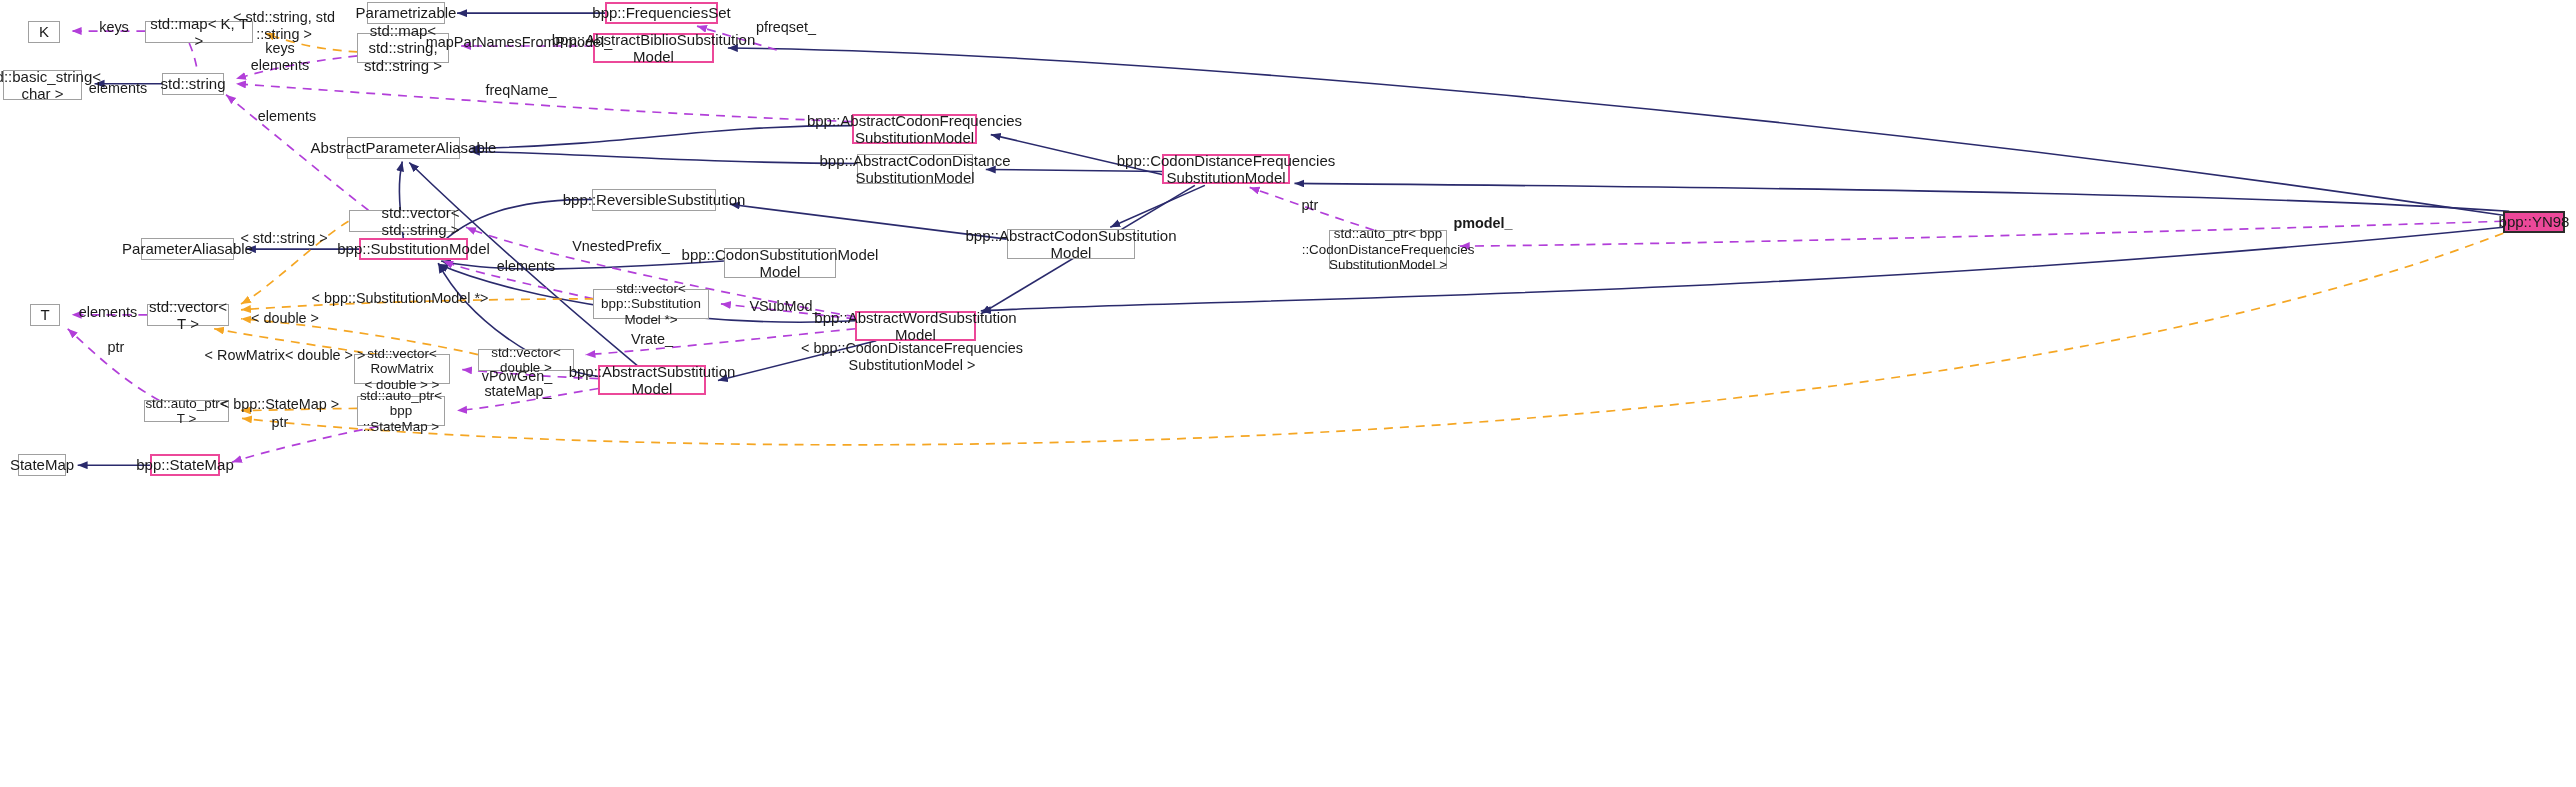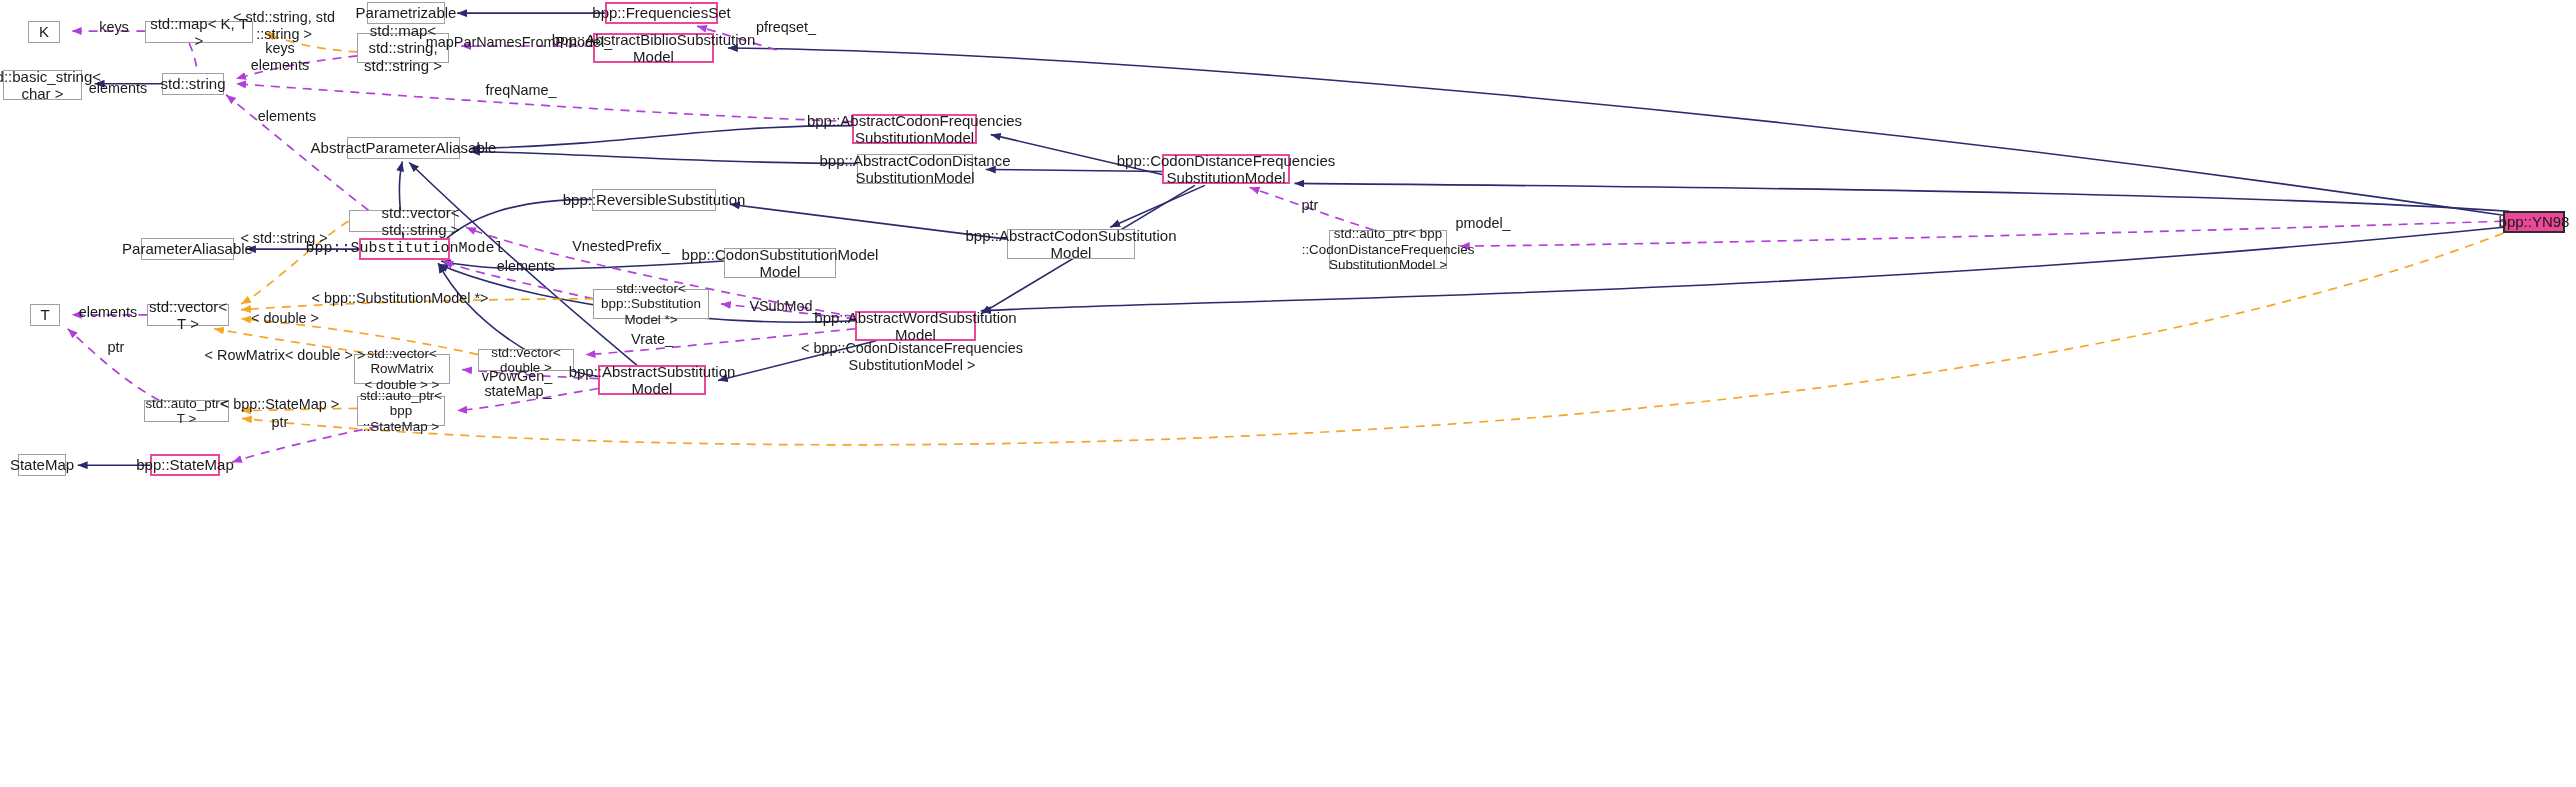--- a/index.html
+++ b/index.html
@@ -137,21 +137,21 @@
 SubstitutionModel</div>
   <div class="node plain" style="left:592px;top:189px;width:124px;height:22px;">bpp::ReversibleSubstitution</div>
   <div class="node plain" style="left:349px;top:210px;width:106px;height:22px;padding-left:41px;">std::vector&lt; std::string &gt;</div>
   <div class="node plain" style="left:1007px;top:229px;width:128px;height:30px;">bpp::AbstractCodonSubstitution
 Model</div>
   <div class="node plain" style="left:1329px;top:230px;width:118px;height:39px;font-size:13.4px;">std::auto_ptr&lt; bpp
 ::CodonDistanceFrequencies
 SubstitutionModel &gt;</div>
   <div class="node current" style="left:2503px;top:211px;width:62px;height:22px;">bpp::YN98</div>
   <div class="node plain" style="left:141px;top:238px;width:93px;height:22px;">ParameterAliasable</div>
-  <div class="node bold" style="left:359px;top:238px;width:91px;height:22px;font-family:Liberation Mono, monospace;">bpp::SubstitutionModel</div>
+  <div class="node bold" style="left:359px;top:238px;width:109px;height:22px;">bpp::SubstitutionModel</div>
   <div class="node plain" style="left:724px;top:248px;width:112px;height:30px;">bpp::CodonSubstitutionModel
 Model</div>
   <div class="node plain" style="left:593px;top:289px;width:116px;height:30px;font-size:13.4px;">std::vector&lt; bpp::Substitution
 Model *&gt;</div>
   <div class="node plain" style="left:30px;top:304px;width:30px;height:22px;">T</div>
   <div class="node plain" style="left:147px;top:304px;width:82px;height:22px;">std::vector&lt; T &gt;</div>
   <div class="node bold" style="left:855px;top:311px;width:121px;height:30px;">bpp::AbstractWordSubstitution
 Model</div>
   <div class="node plain" style="left:354px;top:354px;width:96px;height:30px;font-size:13.4px;">std::vector&lt; RowMatrix
 &lt; double &gt; &gt;</div>
@@ -168,21 +168,21 @@
   <div class="elabel" style="left:284px;top:26px;">&lt; std::string, std
 ::string &gt;</div>
   <div class="elabel" style="left:786px;top:27px;">pfreqset_</div>
   <div class="elabel" style="left:280px;top:57px;">keys
 elements</div>
   <div class="elabel" style="left:519px;top:42px;">mapParNamesFromPmodel_</div>
   <div class="elabel" style="left:118px;top:88px;">elements</div>
   <div class="elabel" style="left:521px;top:90px;">freqName_</div>
   <div class="elabel" style="left:287px;top:116px;">elements</div>
   <div class="elabel" style="left:1310px;top:205px;">ptr</div>
-  <div class="elabel" style="left:1483px;top:223px;">pmodel_</div>
+  <div class="elabel" style="left:1483px;top:223px;font-weight:bold;">pmodel_</div>
   <div class="elabel" style="left:284px;top:238px;">&lt; std::string &gt;</div>
   <div class="elabel" style="left:621px;top:246px;">VnestedPrefix_</div>
   <div class="elabel" style="left:526px;top:266px;">elements</div>
   <div class="elabel" style="left:108px;top:312px;">elements</div>
   <div class="elabel" style="left:400px;top:298px;">&lt; bpp::SubstitutionModel *&gt;</div>
   <div class="elabel" style="left:785px;top:306px;">VSubMod_</div>
   <div class="elabel" style="left:285px;top:318px;">&lt; double &gt;</div>
   <div class="elabel" style="left:116px;top:347px;">ptr</div>
   <div class="elabel" style="left:652px;top:339px;">Vrate_</div>
   <div class="elabel" style="left:285px;top:355px;">&lt; RowMatrix&lt; double &gt; &gt;</div>

